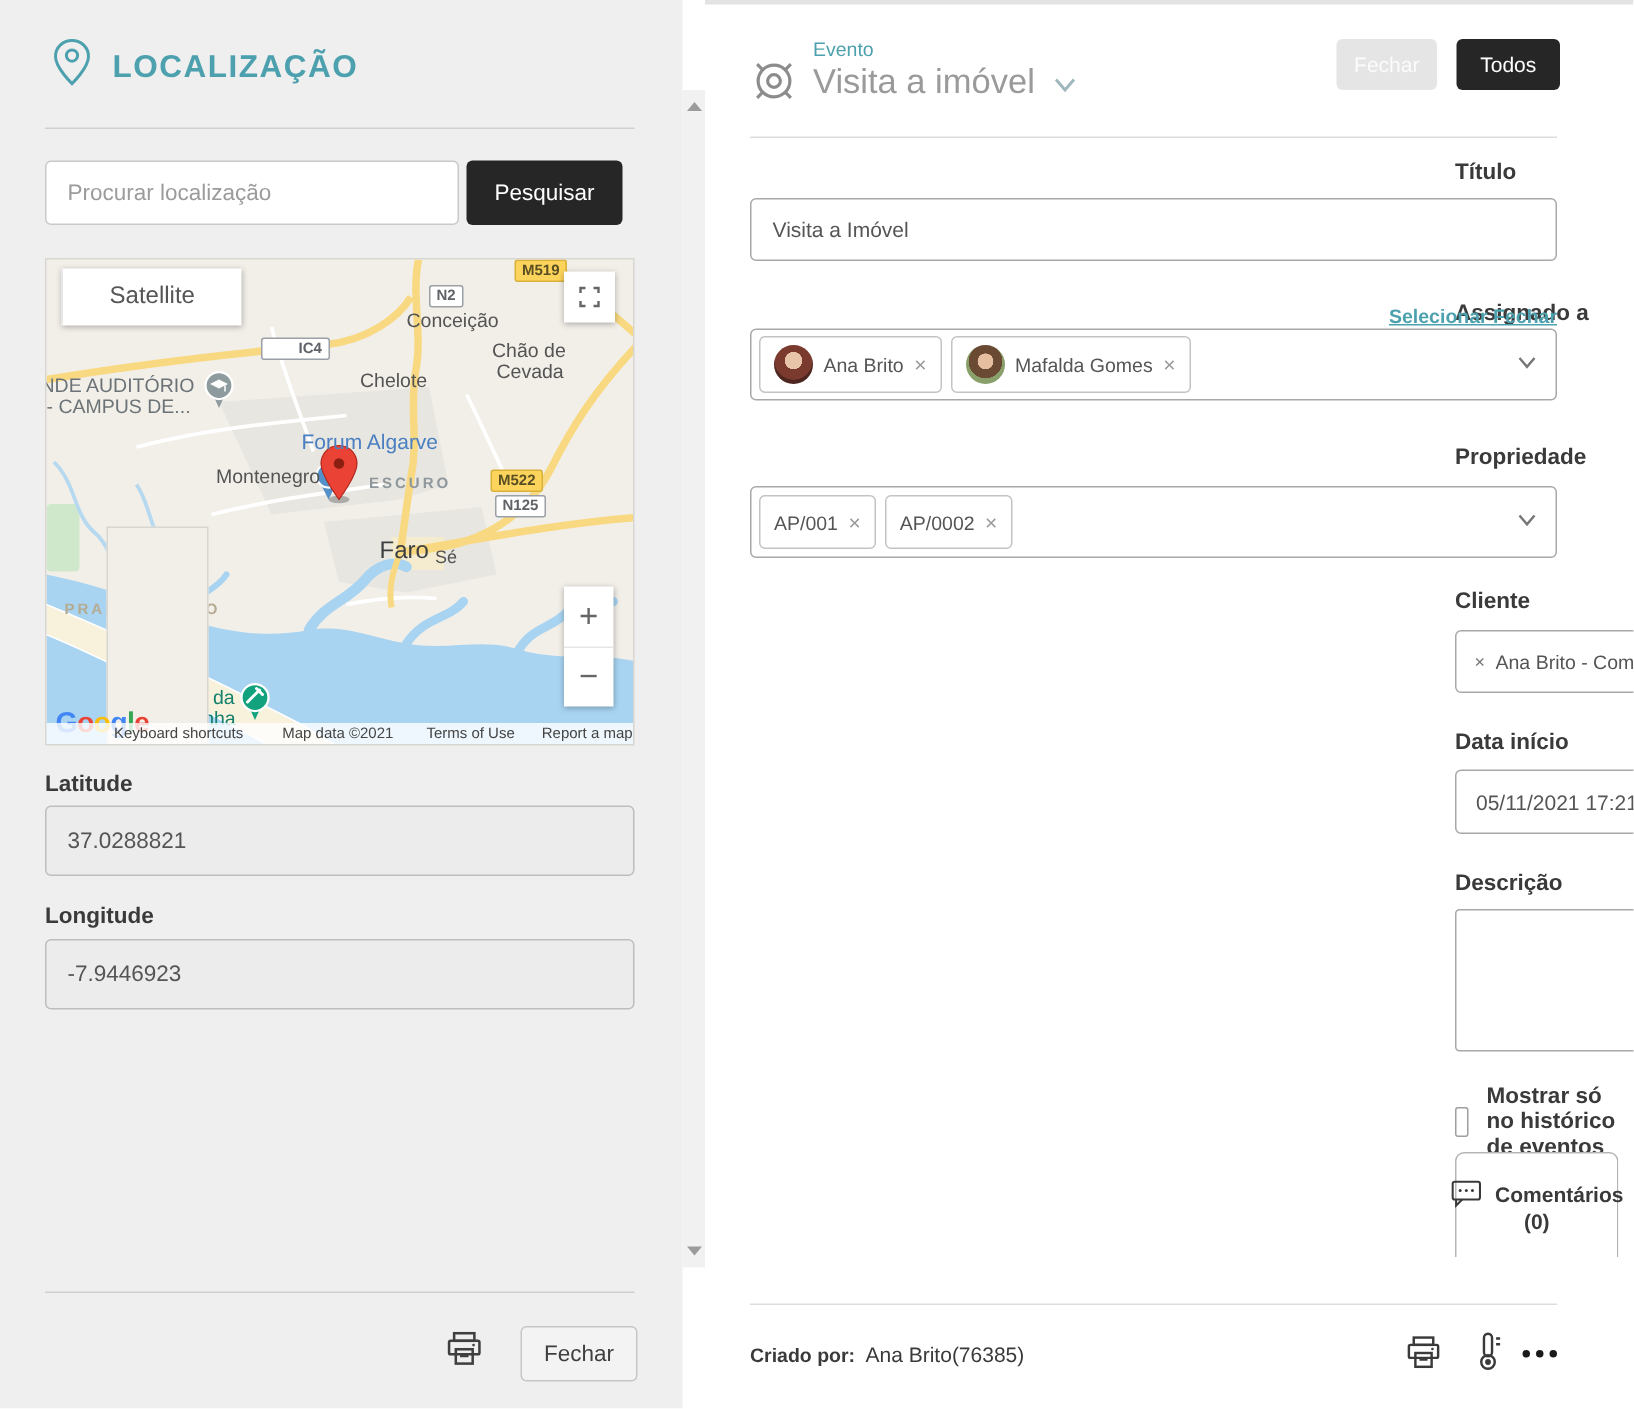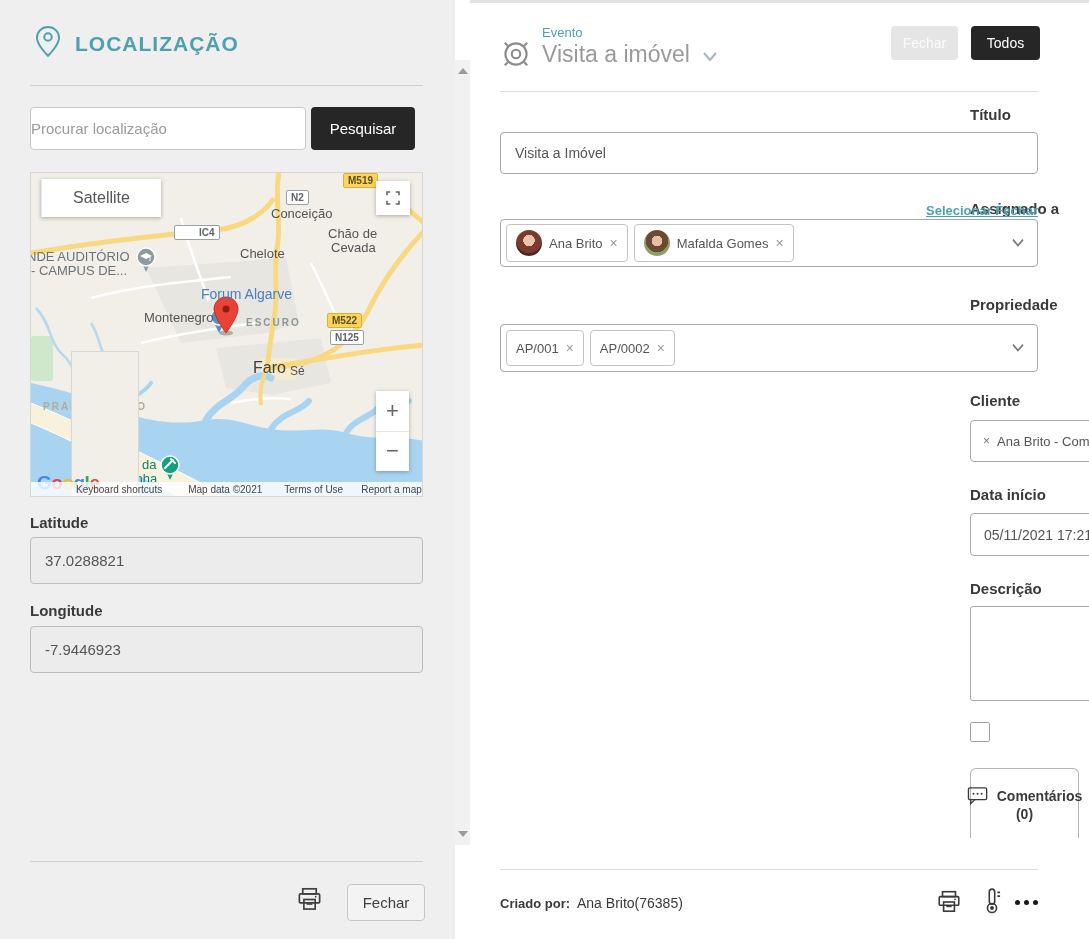--- a/index.html
+++ b/index.html
@@ -7,21 +7,21 @@
   body {
     position: relative; overflow: hidden; background:#fff;
     font-family: "Liberation Sans", sans-serif; color:#3a3a3a;
   }
   
   .lp { position:absolute; left:0; top:0; width:455px; height:939px; background:#efefef; }
   .lp-header { position:absolute; left:33px; top:24px; display:flex; align-items:center; gap:12px; }
   .lp-title { color:#4da1ae; font-size:21px; font-weight:bold; letter-spacing:1px; }
   .lp-div1 { position:absolute; left:30px; top:85px; width:393px; border-top:1px solid #cfcfcf; }
   .lp-search { position:absolute; left:30px; top:107px; width:276px; height:43px; background:#fff;
-    border:1px solid #c9c9c9; border-radius:4px; padding:0 0; font-size:15px; color:#555;
+    border:1px solid #c9c9c9; border-radius:4px; padding:0 14px; font-size:15px; color:#555;
     font-family:"Liberation Sans",sans-serif; }
   .lp-search::placeholder { color:#9b9b9b; }
   .btn-dark { background:#262626; color:#fff; border:none; border-radius:4px;
     font-family:"Liberation Sans",sans-serif; font-size:15px; cursor:pointer; }
   .lp-search-btn { position:absolute; left:311px; top:107px; width:104px; height:43px; }
   
   .map { position:absolute; left:30px; top:172px; width:393px; height:325px; overflow:hidden;
     background:#f2efe9; border:1px solid #d8d6d0; }
   .map svg.base { position:absolute; left:0; top:0; }
   .map-label { position:absolute; font-size:13px; color:#545454; white-space:nowrap; }
@@ -332,20 +332,21 @@
   <div class="dt" style="left:500px; top:510px; width:253px;">
     <span class="txt">05/11/2021 17:21</span>
 
   </div>
 
   <span class="fld-label" style="left:500px; top:577px;">Descrição</span>
   <textarea class="desc" style="left: 500px;"></textarea>
 
   <div class="cb-row" style="left:500px;">
     <input type="checkbox" class="cb" style="">
+    <span class="cb-label">Mostrar só no histórico de eventos</span>
   </div>
 
   <div class="tab" style="left:500px; width:109px;">
     <div class="row">
       <svg width="22" height="20" viewBox="0 0 24 22" fill="none" stroke-width="1.5">
         <rect x="1.5" y="2" width="20" height="13" rx="1.5"></rect>
         <circle cx="7" cy="8.5" r="1.1" fill="#3a3a3a" stroke="none"></circle>
         <circle cx="11.5" cy="8.5" r="1.1" fill="#3a3a3a" stroke="none"></circle>
         <circle cx="16" cy="8.5" r="1.1" fill="#3a3a3a" stroke="none"></circle>
         <path d="M4 15 L4 19.5 L8.5 15"></path>

